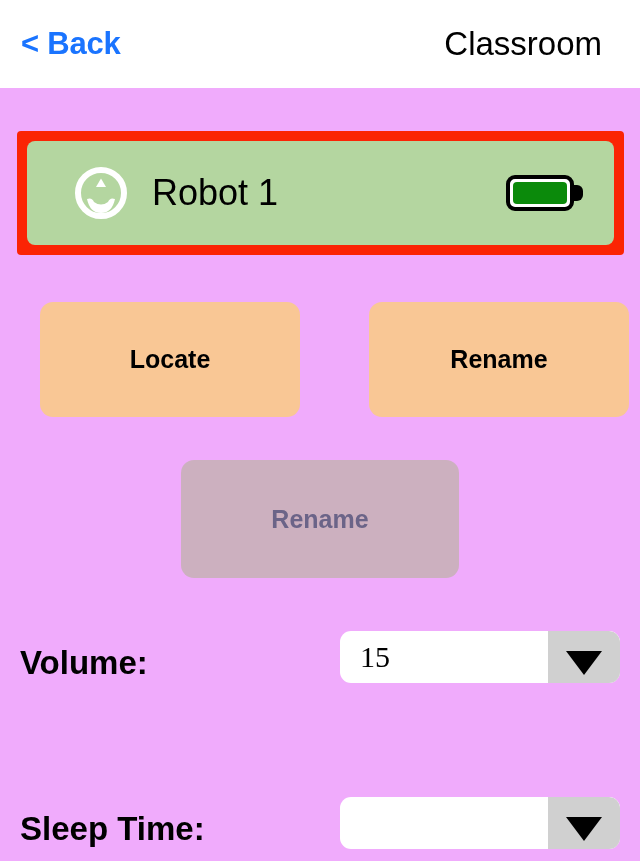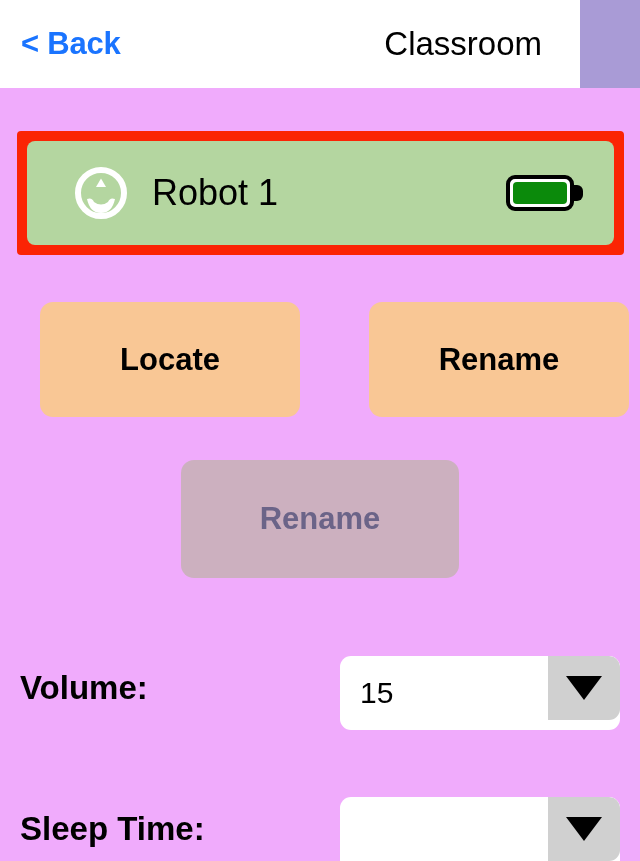--- a/index.html
+++ b/index.html
@@ -12,21 +12,21 @@
     background: #A99BD6;
     font-family: "Liberation Sans", sans-serif;
     -webkit-font-smoothing: antialiased;
     overflow: hidden;
   }
 
   
   .header {
     position: absolute;
     left: 0; top: 0;
-    width: 580px;
+    width: 640px;
     height: 88px;
     background: #FFFFFF;
     box-sizing: border-box;
   }
   .back-button {
     position: absolute;
     left: 21px;
     top: 50%;
     transform: translateY(-50%);
     font-size: 31px;
@@ -130,21 +130,21 @@
     background: #000000;
     border-radius: 0 6px 6px 0;
   }
 
   
   .btn {
     position: absolute;
     border: none;
     border-radius: 13px;
     font-family: "Liberation Sans", sans-serif;
-    font-size: 31px;
+    font-size: 25px;
     font-weight: bold;
     color: #000000;
     cursor: pointer;
     padding: 16px;
     display: flex;
     align-items: center;
     justify-content: center;
     text-align: center;
   }
   .btn-locate {
@@ -172,43 +172,44 @@
     cursor: default;
   }
 
   
   .setting-row {
     position: absolute;
     left: 0;
     width: 640px;
     height: 64px;
   }
-  .row-volume   { top: 568px; }   
+  .row-volume   { top: 543px; }   
   .row-sleep    { top: 709px; }   
 
   .setting-label {
     position: absolute;
     left: 20px;
     top: 50%;
     transform: translateY(-50%);
     font-size: 33px;
     font-weight: bold;
     color: #000000;
     white-space: nowrap;
   }
   .select-wrap {
     position: absolute;
     left: 340px;
     top: 0;
     width: 280px;
-    height: 74px;
+    height: 52px;
     background: #FFFFFF;
     border-radius: 11px;
     cursor: pointer;
     overflow: hidden;
+    font-family: Liberation Serif, serif;
   }
   .select-value {
     position: absolute;
     left: 20px;
     top: 50%;
     transform: translateY(-50%);
     font-size: 30px;
     color: #000000;
     white-space: nowrap;
     max-width: 180px;

